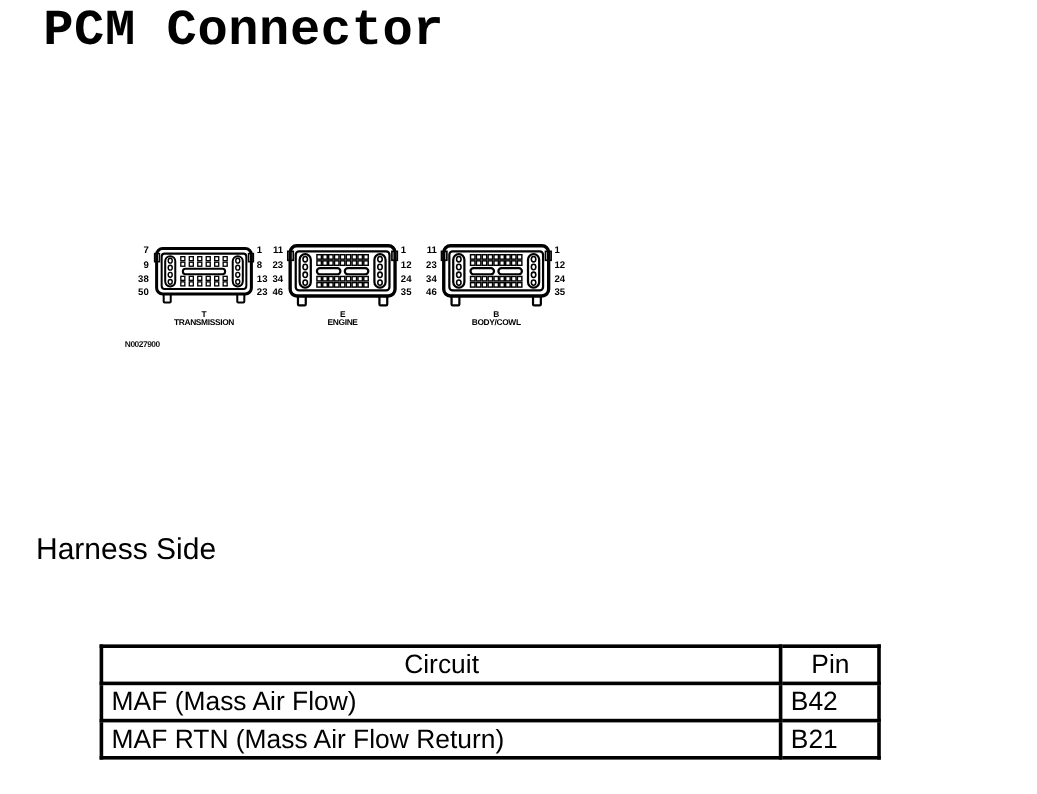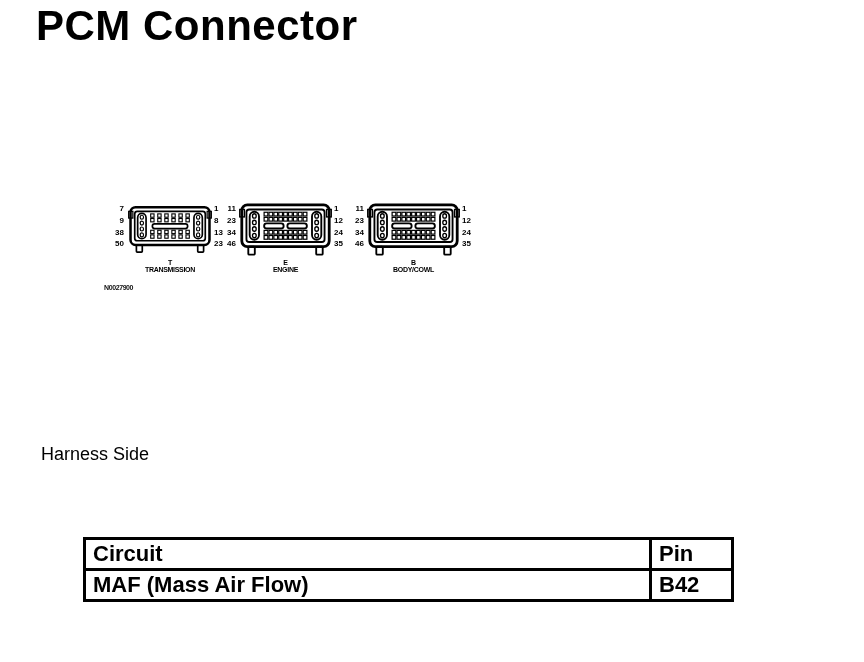--- a/index.html
+++ b/index.html
@@ -4,46 +4,46 @@
 <style>
   html,body{margin:0;padding:0;}
   body{
     width:864px;height:662px;
     background:#fff;color:#000;
     font-family:"Liberation Sans", sans-serif;
     position:relative;overflow:hidden;
   }
   .title{
     position:absolute;left:36px;top:2px;margin:0;
-    font-size:42px;font-weight:bold;letter-spacing:0.5px;
+    font-size:42px;font-weight:bold;letter-spacing:0.5px;font-family:Liberation Mono, monospace;
   }
   .conn{position:absolute;height:56px;}
   .pins{position:absolute;width:20px;font-size:8px;font-weight:bold;line-height:11.8px;}
   .pins.l{text-align:right;}
   .pins.r{text-align:left;}
   .clabel{
     position:absolute;font-size:7px;font-weight:bold;text-align:center;
     line-height:7px;letter-spacing:-0.3px;white-space:nowrap;
   }
   .figcode{
     position:absolute;left:104px;top:284px;
     font-size:7px;font-weight:bold;letter-spacing:-0.4px;color:#111;
   }
-  .harness{position:absolute;left:30px;top:444px;font-size:18px;margin-left:11px;}
+  .harness{position:absolute;left:30px;top:444px;font-size:25px;}
   .ctable{
     position:absolute;left:83px;top:537px;
     border-collapse:collapse;table-layout:fixed;
   }
   .ctable th,.ctable td{
     border:3px solid #000;
     font-size:22px;line-height:24px;
     padding:1px 6px 2px 7px;
-    text-align:left;height:25px;overflow:hidden;white-space:nowrap;font-weight:bold;
-  }
-  .ctable th{font-weight:bold;}
+    text-align:left;height:25px;overflow:hidden;white-space:nowrap;
+  }
+  .ctable th{font-weight:normal;text-align:center;}
   .col-circuit{width:566px;}
   .col-pin{width:82px;}
 </style>
 </head>
 <body>
 
 <div>
 
   <h1 class="title">PCM Connector</h1>
 
@@ -267,16 +267,20 @@
       </colgroup>
     <tbody>
         <tr>
       <th>Circuit</th>
       <th>Pin</th>
     </tr>
     <tr>
       <td>MAF (Mass Air Flow)</td>
       <td>B42</td>
     </tr>
+    <tr>
+      <td>MAF RTN (Mass Air Flow Return)</td>
+      <td>B21</td>
+    </tr>
   </tbody>
     </table>
 
 </div>
 
 </body></html>

